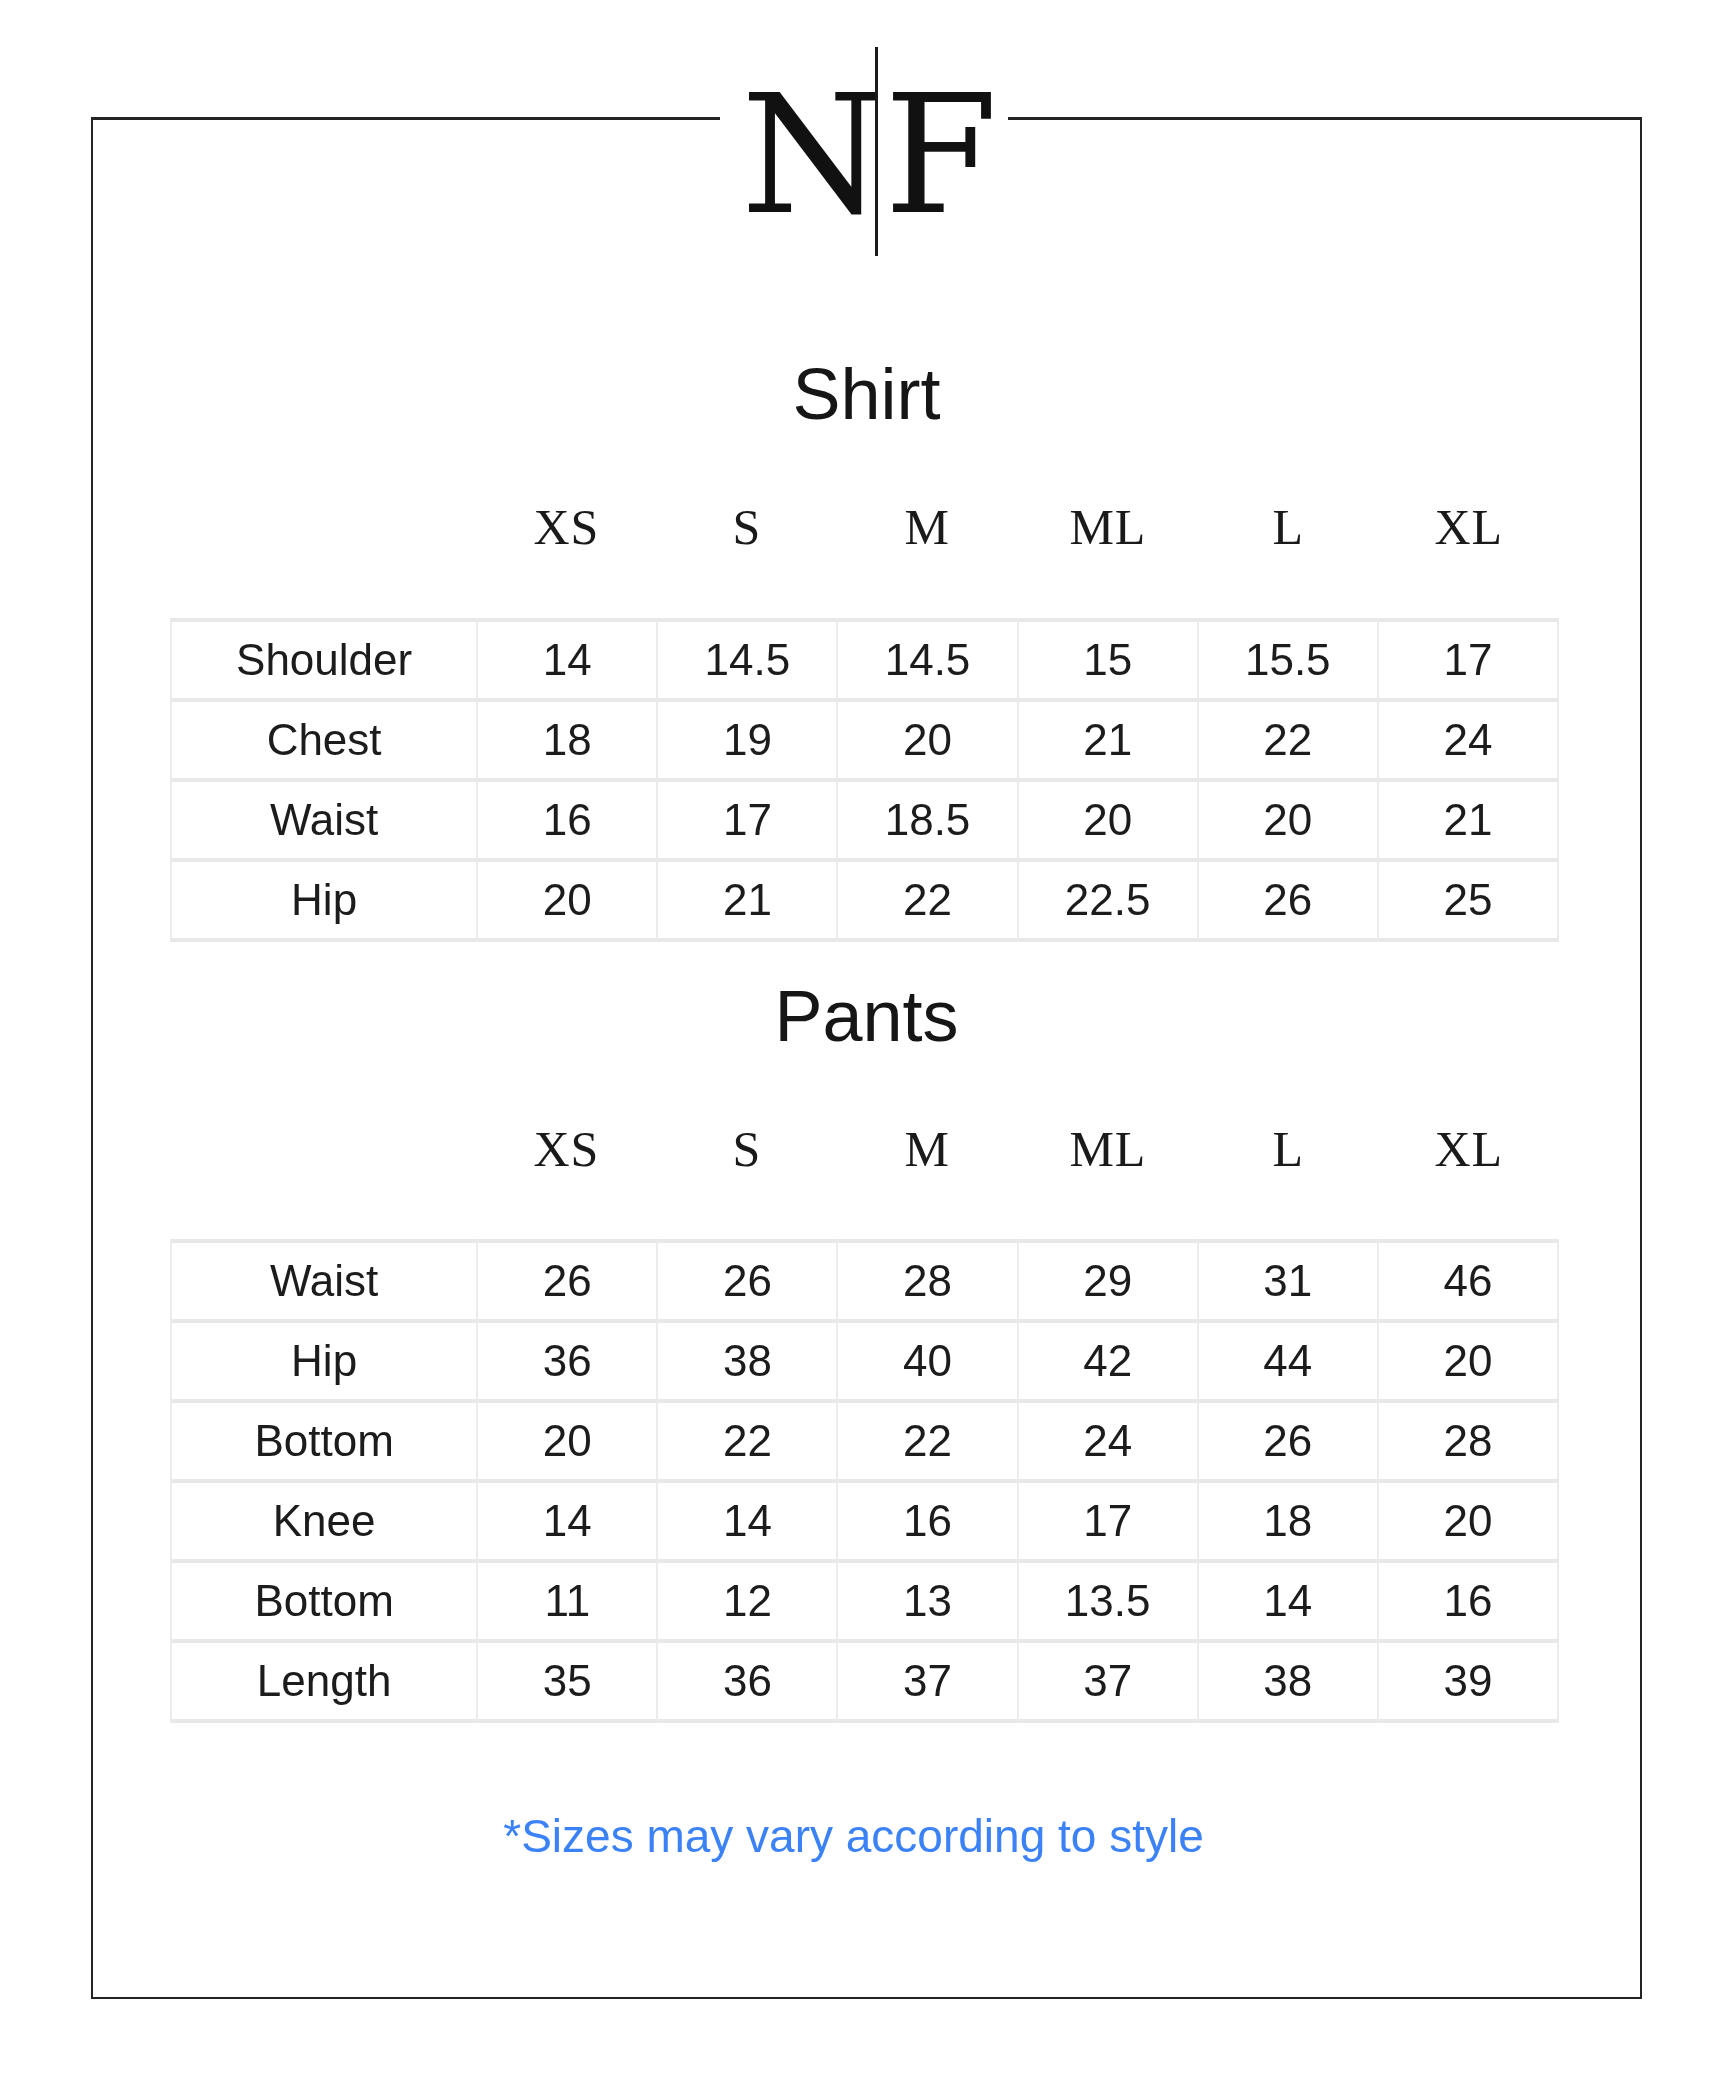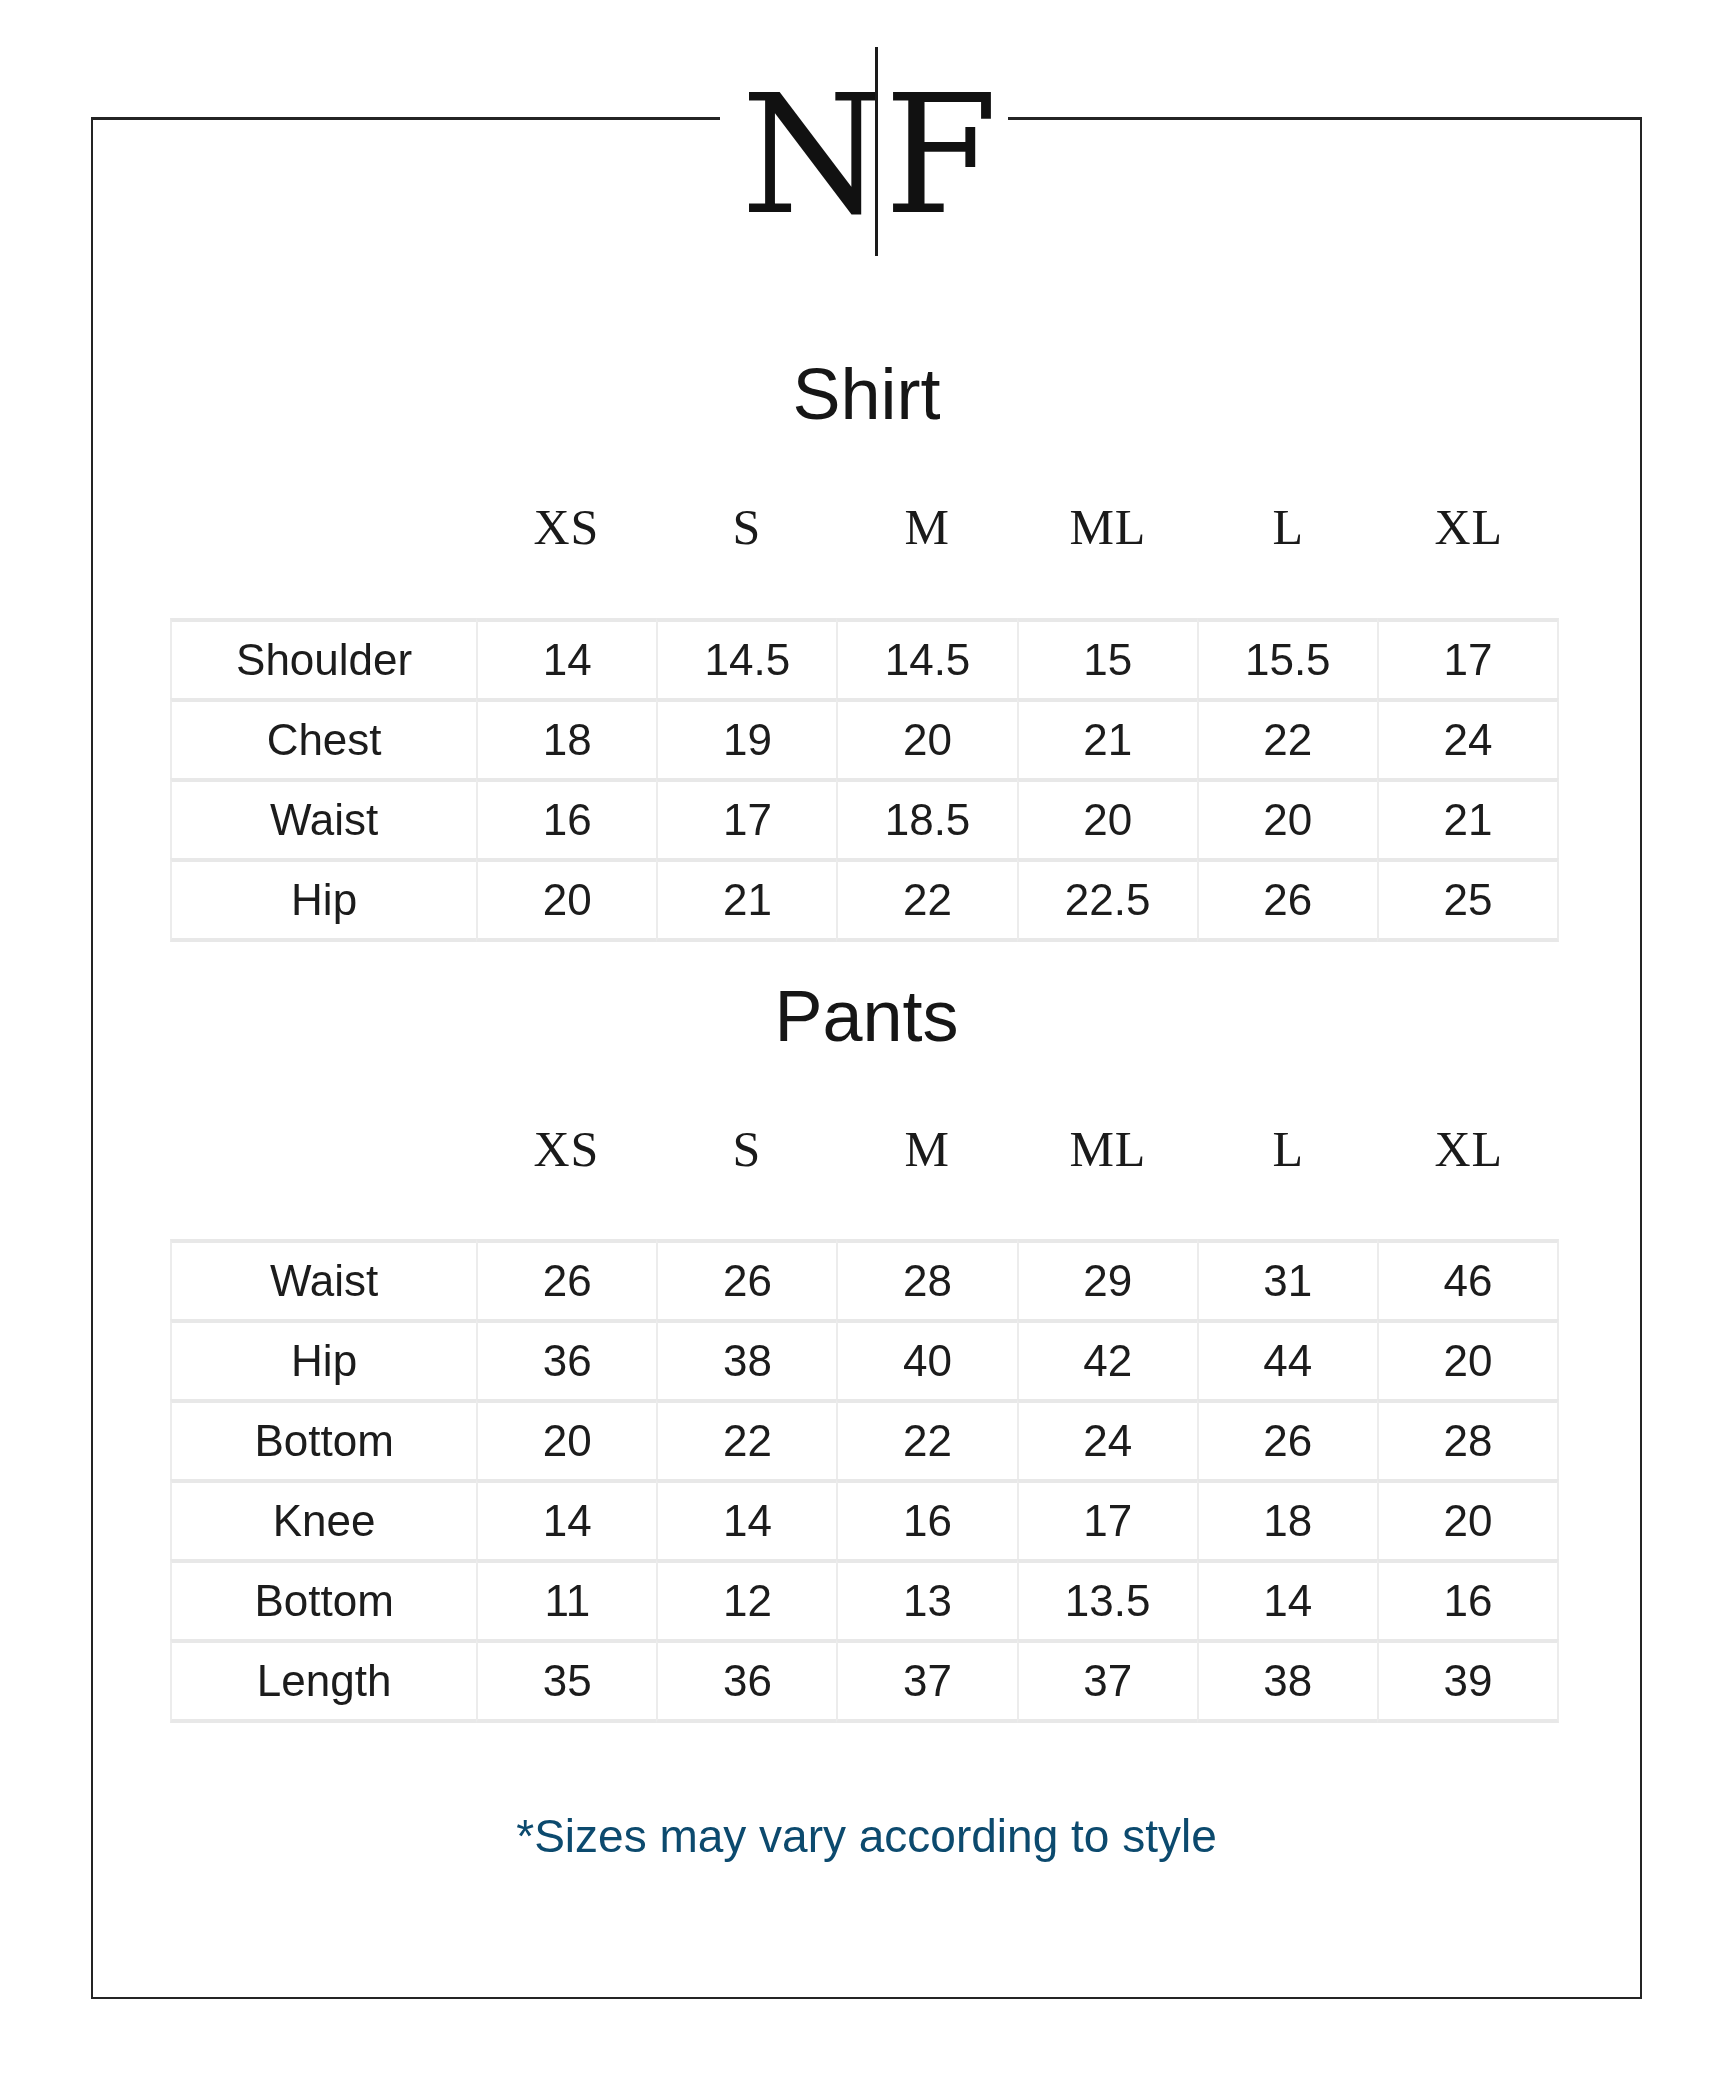--- a/index.html
+++ b/index.html
@@ -68,23 +68,23 @@
     border-top:4.1px solid #e8e8e8;
     border-left:2.5px solid #ececec;
     text-align:center;vertical-align:middle;
     font-size:44px;color:#1c1c1c;
     overflow:hidden;
   }
   .size-table td:last-child{border-right:2.5px solid #ececec;}
   .size-table tr:last-child td{border-bottom:4.1px solid #e8e8e8;}
   
   .footnote{
-    position:absolute;left:91px;width:1551px;top:1813px;
+    position:absolute;left:78px;width:1551px;top:1813px;
     text-align:center;
-    font-size:46px;line-height:1;color:#0c4a6e;
+    font-size:46px;line-height:1;color:#3b82f6;
   }
 </style>
 </head>
 <body>
 
 <div class="page-frame"></div>
 <div class="border-top-left"></div>
 <div class="border-top-right"></div>
 
 <div class="logo-letter logo-n">N</div>

